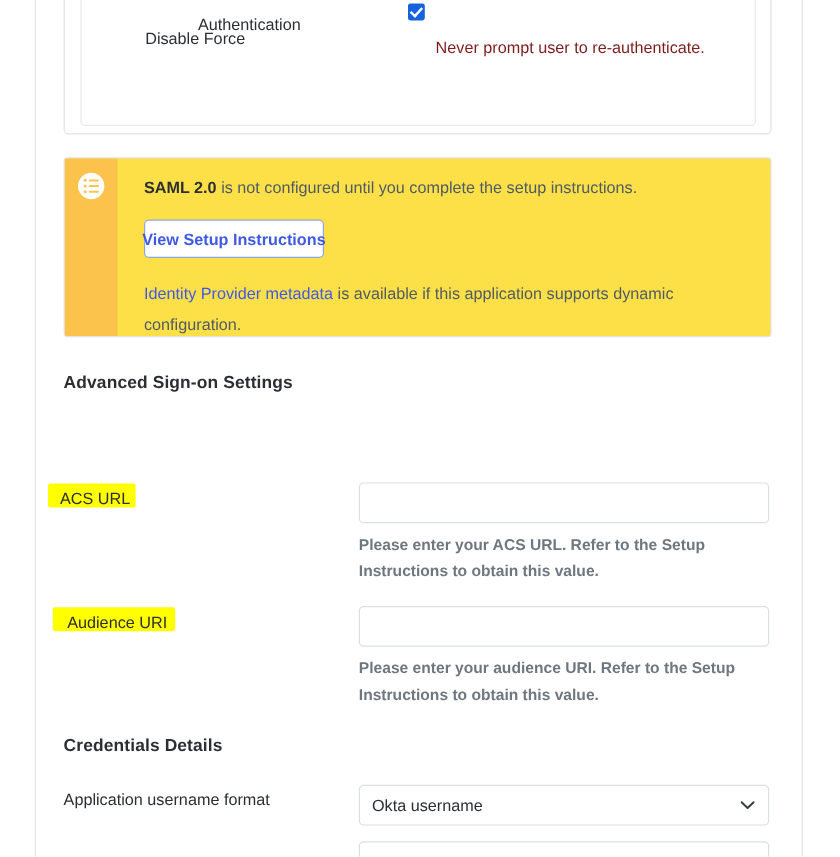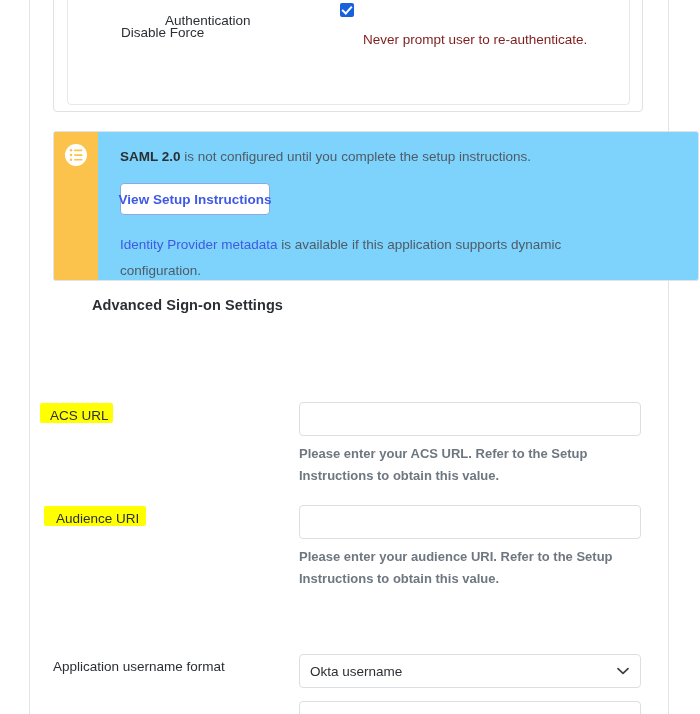--- a/index.html
+++ b/index.html
@@ -89,24 +89,24 @@
     font-weight: bold;
     font-family: "Liberation Sans", sans-serif;
     cursor: pointer;
     white-space: nowrap;
   }
 
   
   .banner {
     position: absolute;
     left: 53px; top: 131px;
-    width: 646px; height: 150px;
+    width: 590px; height: 150px;
     border: 1px solid #e1e3e6;
     border-radius: 3px;
-    background: #7dd3fc;
+    background: #fde047;
     overflow: hidden;
   }
   .banner-stripe {
     position: absolute;
     left: 0; top: 0;
     width: 44px; height: 100%;
     background: #fbc34b;
   }
   .banner-icon {
     position: absolute;
@@ -143,21 +143,21 @@
 
   
   .section-title {
     position: absolute;
     left: 53px;
     font-size: 14.5px;
     font-weight: bold;
     color: #2b2f33;
     letter-spacing: .1px;
   }
-  .st-advanced    { top: 297px; margin-left: 39px; }
+  .st-advanced    { top: 311px; }
   .st-credentials { top: 614px; }
 
   .section-desc {
     position: absolute;
     left: 53px; top: 343px;
     width: 592px;
     font-size: 13.5px;
     line-height: 24px;
     color: #4f5b66;
   }
@@ -299,20 +299,21 @@
 
   <div class="help-text" style="top:443px;">Please enter your ACS URL. Refer to the Setup Instructions to obtain this value.</div>
 
   <div class="highlight" style="left:44px; top:506px; width:102px; height:20px;"></div>
   <div class="form-label hl" style="left:52px; top:508px;">Audience URI</div>
 
   <input class="text-input" style="top: 505px;" placeholder="">
 
   <div class="help-text" style="top:546px;">Please enter your audience URI. Refer to the Setup Instructions to obtain this value.</div>
 
+  <div class="section-title st-credentials">Credentials Details</div>
 
   <div class="form-label" style="top:658px;">Application username format</div>
 
   <div class="select-wrap" style="top:654px;padding-left:36px;">
     <div class="select-box"></div>
     <div class="select-value">Okta username</div>
     <div class="select-chevron">
       <svg width="12" height="8" viewBox="0 0 12 8" aria-hidden="true">
         <path d="M1 1.6 L6 6.4 L11 1.6" fill="none" stroke="#3b4149" stroke-width="1.7" stroke-linecap="round" stroke-linejoin="round"></path>
       </svg>

